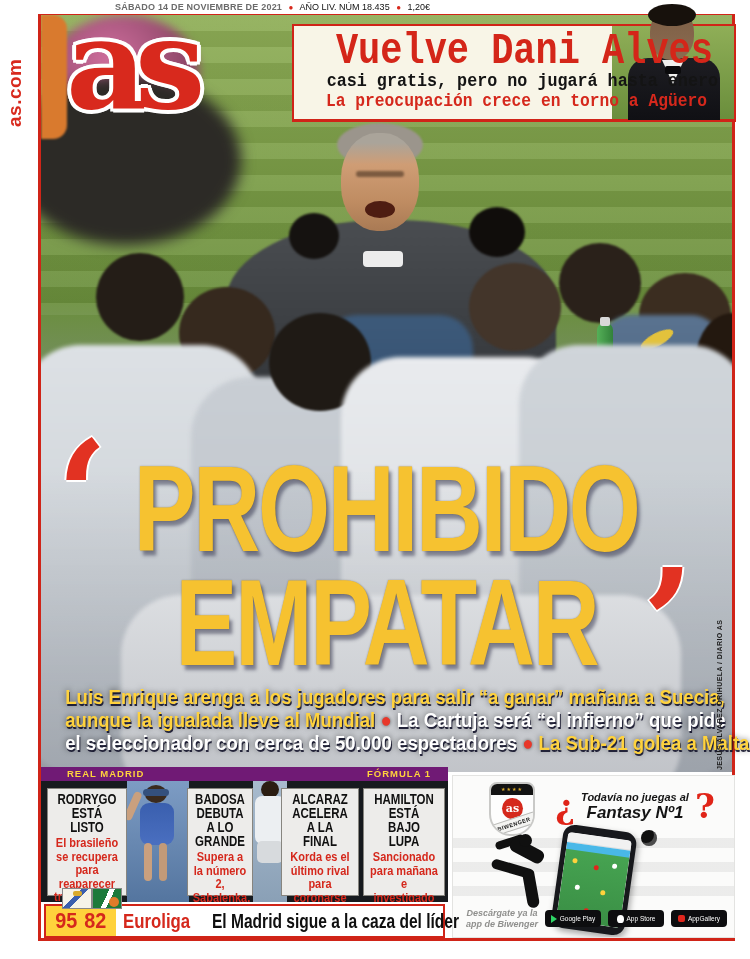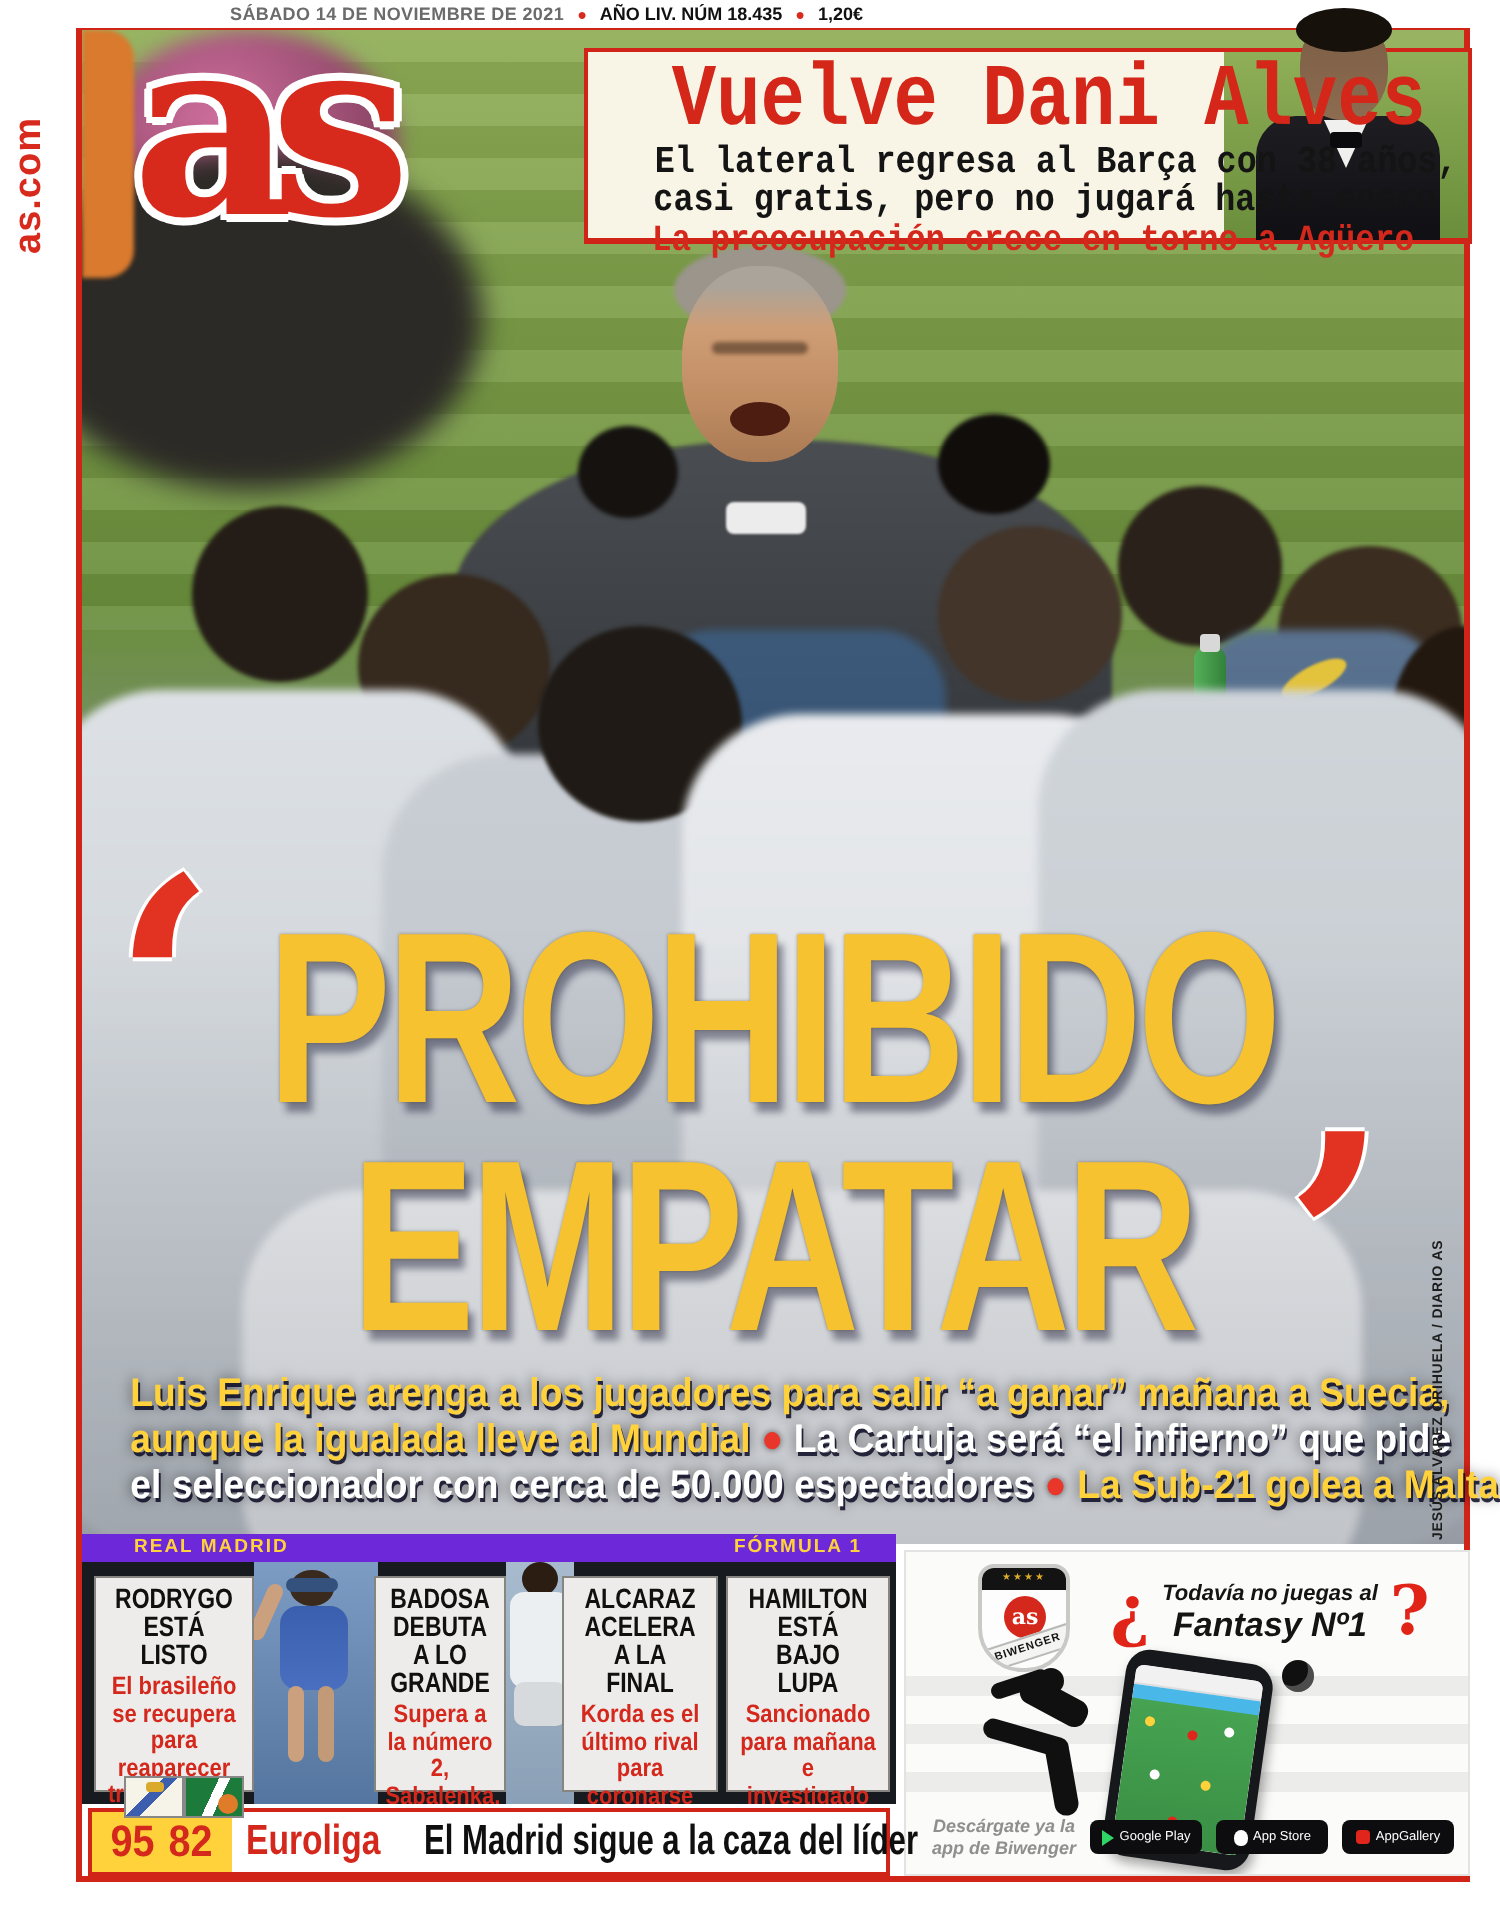--- a/index.html
+++ b/index.html
@@ -4,21 +4,21 @@
 <style>
   html,body{margin:0;padding:0;background:#ffffff;}
   .page{position:relative;width:750px;height:959px;overflow:hidden;background:#ffffff;
         font-family:"Liberation Sans",sans-serif;-webkit-font-smoothing:antialiased;}
   
   .topbar{position:absolute;left:0;top:0;width:750px;height:14px;background:#fff;z-index:3;
           font-size:9px;line-height:14px;white-space:nowrap;}
   .topbar .inner{position:absolute;left:115px;top:0;}
   .t-date{color:#6b6b6b;font-weight:bold;letter-spacing:.2px;}
   .t-dot{color:#d8291d;font-size:8px;margin:0 4px;}
-  .t-strong{color:#111;font-weight:bold;}
+  .t-strong{color:#111;font-weight:normal;}
   
   .frame{position:absolute;left:38px;top:12px;width:697px;height:929px;border:3px solid #d02418;
          box-sizing:border-box;background:#fff;z-index:1;}
   
   .photo{position:absolute;left:41px;top:15px;width:691px;height:757px;overflow:hidden;z-index:1;
          background:linear-gradient(180deg,#8fae57 0%,#7a9c46 22%,#6a8e3c 38%,#7b8f74 52%,#aab3b6 66%,#c9ced2 80%,#b7bcc2 100%);}
   .photo .stripes{position:absolute;inset:0;height:300px;
          background:repeating-linear-gradient(180deg,rgba(255,255,255,.07) 0 16px,rgba(0,0,0,.06) 16px 32px);}
   .ph{position:absolute;border-radius:50%;}
   .blob-pink{left:8px;top:0;width:150px;height:115px;background:radial-gradient(circle at 40% 40%,#d06f9e,#8e4668 70%);filter:blur(5px);}
@@ -92,21 +92,21 @@
   
   .deck{position:absolute;left:41px;top:686px;width:691px;z-index:4;text-align:center;}
   .deck .ln{font-size:20px;line-height:23px;font-weight:bold;white-space:nowrap;
             display:block;transform:scaleX(.93);transform-origin:center;
             text-shadow:1px 2px 0 rgba(10,10,35,.85),0 0 7px rgba(0,0,0,.6);}
   .dy{color:#ffd23c;} .dw{color:#ffffff;} .db{color:#e8372a;text-shadow:0 0 4px rgba(0,0,0,.6);}
   
   .credit{position:absolute;left:716px;top:608px;height:162px;z-index:5;color:#1c1c1c;
           font-size:7px;font-weight:bold;letter-spacing:.4px;writing-mode:vertical-rl;transform:rotate(180deg);}
   
-  .labelbar{position:absolute;left:41px;top:767px;width:407px;height:14px;background:#6d28d9;z-index:2;}
+  .labelbar{position:absolute;left:41px;top:767px;width:407px;height:14px;background:#701a75;z-index:2;}
   .labelbar span{position:absolute;top:0;color:#ffd23c;font-size:9.5px;font-weight:bold;line-height:14px;letter-spacing:1px;}
   .lb1{left:26px;} .lb2{left:162px;margin-top:20px;} .lb3{left:326px;}
   .strip{position:absolute;left:41px;top:781px;width:407px;height:121px;background:#171a1e;overflow:hidden;z-index:2;}
   .zone-badosa{position:absolute;left:86px;top:0;width:62px;height:121px;background:linear-gradient(180deg,#7d9cc4,#54759f);}
   .bd-hair{position:absolute;left:18px;top:4px;width:22px;height:18px;border-radius:50%;background:#3a2a1e;}
   .bd-visor{position:absolute;left:16px;top:8px;width:26px;height:7px;border-radius:4px;background:#34507d;}
   .bd-dress{position:absolute;left:13px;top:22px;width:34px;height:42px;border-radius:9px;background:linear-gradient(180deg,#3a5fae,#4a6fc0);}
   .bd-leg1{position:absolute;left:17px;top:62px;width:8px;height:38px;border-radius:4px;background:#caa07e;}
   .bd-leg2{position:absolute;left:32px;top:62px;width:8px;height:38px;border-radius:4px;background:#c29a78;}
   .bd-arm{position:absolute;left:2px;top:10px;width:8px;height:30px;border-radius:4px;background:#caa07e;transform:rotate(24deg);}
@@ -229,21 +229,20 @@
   <div class="alves">
     <div class="alves-grass">
       <div class="alves-suit"></div>
       <div class="alves-shirt"></div>
       <div class="alves-bowtie"></div>
       <div class="alves-head"></div>
       <div class="alves-hair"></div>
     </div>
     <div class="alves-txt">
       <div><span class="alves-h">Vuelve Dani Alves</span></div>
-      <div><span class="alves-sub">El lateral regresa al Barça con 38 años,</span></div>
       <div><span class="alves-sub">casi gratis, pero no jugará hasta enero</span></div>
       <div><span class="alves-kick">La preocupación crece en torno a Agüero</span></div>
     </div>
   </div>
 
   <div class="quote q-open">‘</div>
   <div class="lead-line lead1"><span>PROHIBIDO</span></div>
   <div class="lead-line lead2"><span>EMPATAR</span></div>
   <div class="quote q-close">’</div>
 

